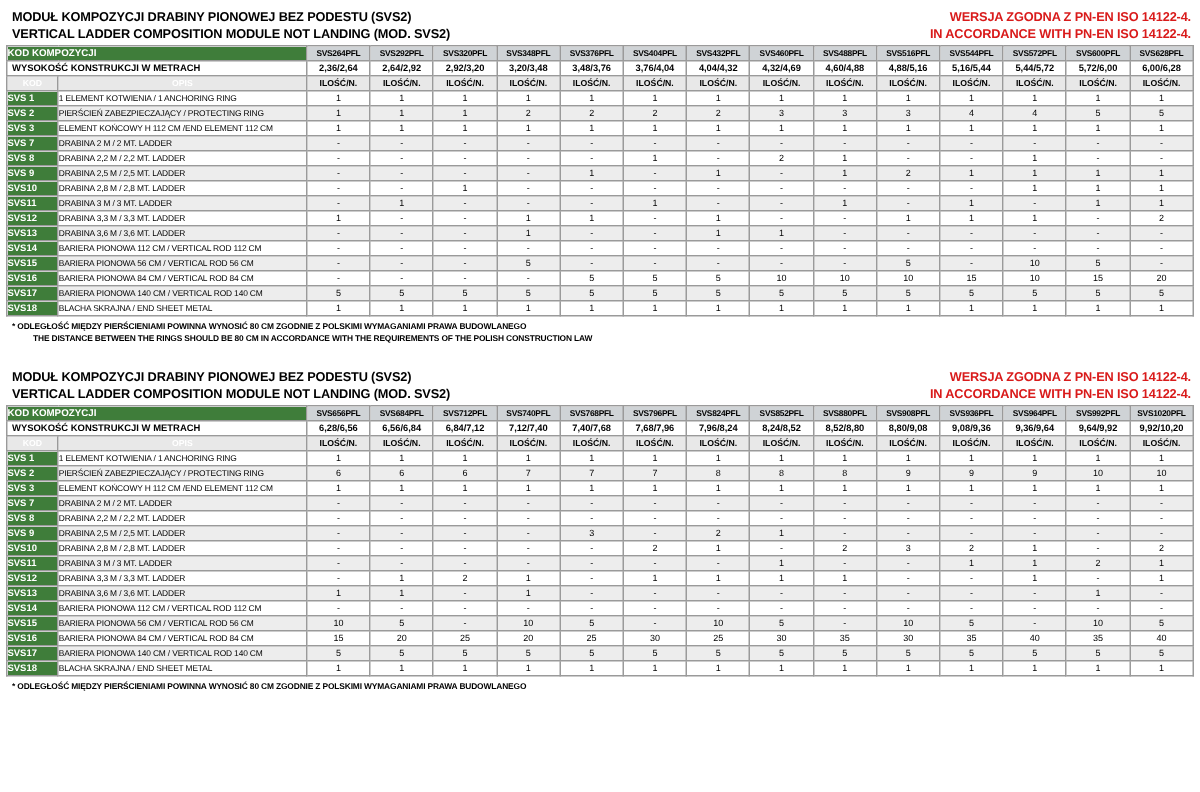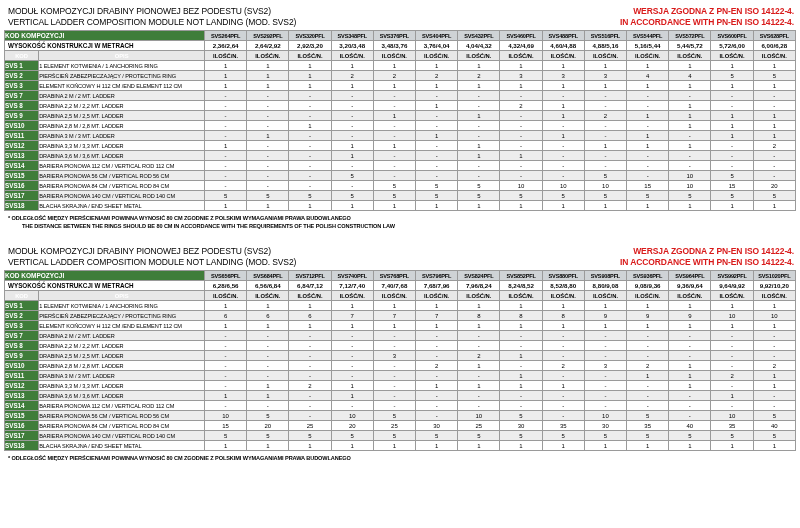--- a/index.html
+++ b/index.html
@@ -17,21 +17,21 @@
   .block { padding: 0 4px; }
   .block-top { padding-top: 4px; }
   .titlebar {
     display: flex;
     justify-content: space-between;
     align-items: flex-start;
     padding: 2px 2px 3px 4px;
   }
   .title-left {
     font-size: 8.5px;
-    font-weight: normal;
+    font-weight: bold;
     line-height: 10.5px;
     color: #000;
     letter-spacing: -0.1px;
   }
   .title-right {
     font-size: 8.5px;
     font-weight: bold;
     line-height: 10.5px;
     color: #d91b1b;
     text-align: right;

